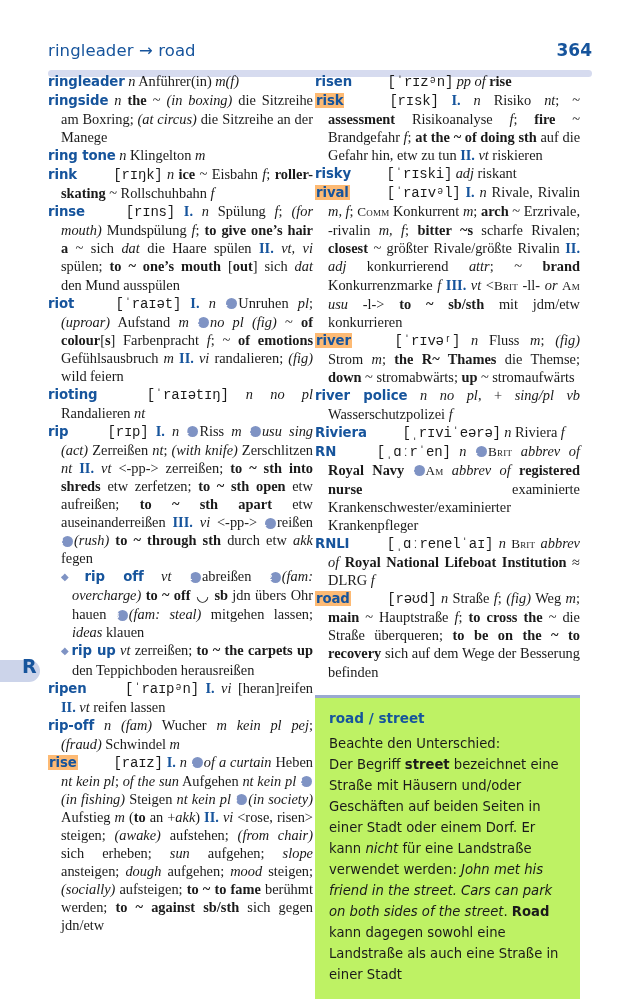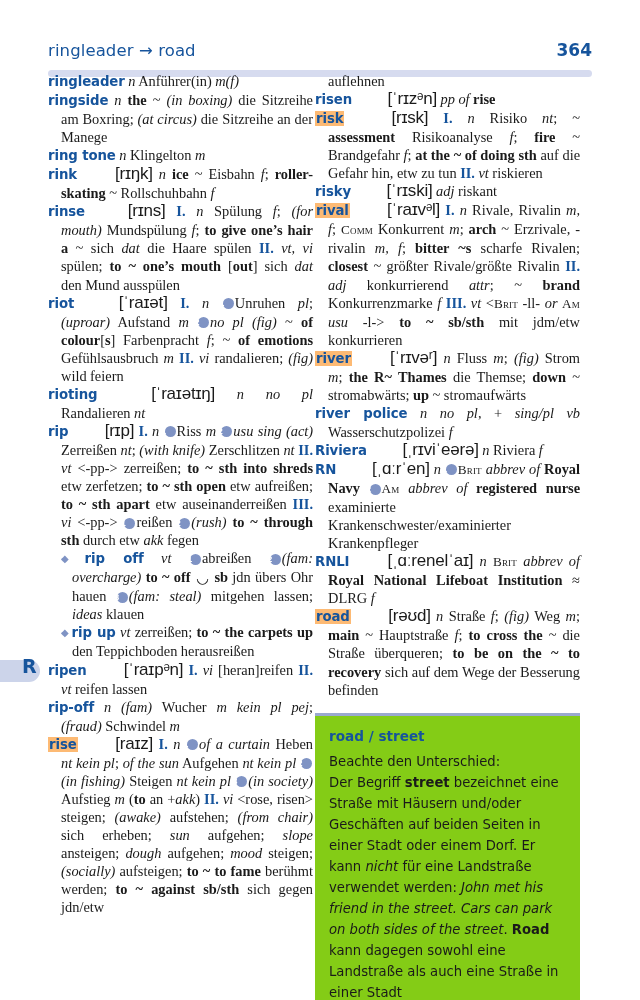--- a/index.html
+++ b/index.html
@@ -114,22 +114,22 @@
     font-weight: 700;
     font-size: 13.3px;
     color: #16549c;
     letter-spacing: -.1px;
   }
   .hw.hl {
     background: #fdba74;
     padding: 0 1px;
   }
   .ipa {
-    font-family: Liberation Sans, sans-serif;
-    font-size: 17px;
+    font-family: Liberation Mono, monospace;
+    font-size: 14px;
     color: #1a1a1a;
     letter-spacing: -.2px;
     padding-left: 32px;
   }
   .rn {            
     color: #16549c;
     font-weight: 700;
     font-style: normal;
   }
   .it { font-style: italic; }
@@ -213,32 +213,31 @@
         <div class="entry"><span class="hw">rioting</span> <span class="ipa">[ˈraɪətɪŋ]</span> <span class="it">n no pl</span> Randalieren <span class="it">nt</span></div>
         <div class="entry"><span class="hw">rip</span> <span class="ipa">[rɪp]</span> <span class="rn">I.</span> <span class="it">n</span> <span class="num">1</span>Riss <span class="it">m</span> <span class="num">2</span><span class="it">usu sing (act)</span> Zerreißen <span class="it">nt</span>; <span class="it">(with knife)</span> Zerschlitzen <span class="it">nt</span> <span class="rn">II.</span> <span class="it">vt</span> &lt;-pp-&gt; zerreißen; <span class="bd">to ~ sth into shreds</span> etw zerfetzen; <span class="bd">to ~ sth open</span> etw aufreißen; <span class="bd">to ~ sth apart</span> etw auseinanderreißen <span class="rn">III.</span> <span class="it">vi</span> &lt;-pp-&gt; <span class="num">1</span>reißen <span class="num">2</span><span class="it">(rush)</span> <span class="bd">to ~ through sth</span> durch etw <span class="it">akk</span> fegen</div>
         <div class="entry sub"><span class="bullet">◆</span><span class="hw">rip off</span> <span class="it">vt</span> <span class="num">1</span>abreißen <span class="num">2</span><span class="it">(fam: overcharge)</span> <span class="bd">to ~ off</span> <span class="swap">◡</span> <span class="bd">sb</span> jdn übers Ohr hauen <span class="num">3</span><span class="it">(fam: steal)</span> mitgehen lassen; <span class="it">ideas</span> klauen</div>
         <div class="entry sub"><span class="bullet">◆</span><span class="hw">rip up</span> <span class="it">vt</span> zerreißen; <span class="bd">to ~ the carpets up</span> den Teppichboden herausreißen</div>
         <div class="entry"><span class="hw">ripen</span> <span class="ipa">[ˈraɪpᵊn]</span> <span class="rn">I.</span> <span class="it">vi</span> [heran]reifen <span class="rn">II.</span> <span class="it">vt</span> reifen lassen</div>
         <div class="entry"><span class="hw">rip-off</span> <span class="it">n (fam)</span> Wucher <span class="it">m kein pl pej</span>; <span class="it">(fraud)</span> Schwindel <span class="it">m</span></div>
         <div class="entry"><span class="hw hl">rise</span> <span class="ipa">[raɪz]</span> <span class="rn">I.</span> <span class="it">n</span> <span class="num">1</span><span class="it">of a curtain</span> Heben <span class="it">nt kein pl</span>; <span class="it">of the sun</span> Aufgehen <span class="it">nt kein pl</span> <span class="num">2</span><span class="it">(in fishing)</span> Steigen <span class="it">nt kein pl</span> <span class="num">3</span><span class="it">(in society)</span> Aufstieg <span class="it">m</span> (<span class="bd">to</span> an +<span class="it">akk</span>) <span class="rn">II.</span> <span class="it">vi</span> &lt;rose, risen&gt; steigen; <span class="it">(awake)</span> aufstehen; <span class="it">(from chair)</span> sich erheben; <span class="it">sun</span> aufgehen; <span class="it">slope</span> ansteigen; <span class="it">dough</span> aufgehen; <span class="it">mood</span> steigen; <span class="it">(socially)</span> aufsteigen; <span class="bd">to ~ to fame</span> berühmt werden; <span class="bd">to ~ against sb/sth</span> sich gegen jdn/etw</div>
       </div>
     <div class="col col-right" id="right-col">
       <div id="right-entries">
-          <div class="entry cont">auflehnen</div>
           <div class="entry"><span class="hw">risen</span> <span class="ipa">[ˈrɪzᵊn]</span> <span class="it">pp of</span> <span class="bd">rise</span></div>
           <div class="entry"><span class="hw hl">risk</span> <span class="ipa">[rɪsk]</span> <span class="rn">I.</span> <span class="it">n</span> Risiko <span class="it">nt</span>; ~ <span class="bd">assessment</span> Risikoanalyse <span class="it">f</span>; <span class="bd">fire</span> ~ Brandgefahr <span class="it">f</span>; <span class="bd">at the ~ of doing sth</span> auf die Gefahr hin, etw zu tun <span class="rn">II.</span> <span class="it">vt</span> riskieren</div>
           <div class="entry"><span class="hw">risky</span> <span class="ipa">[ˈrɪski]</span> <span class="it">adj</span> riskant</div>
           <div class="entry"><span class="hw hl">rival</span> <span class="ipa">[ˈraɪvᵊl]</span> <span class="rn">I.</span> <span class="it">n</span> Rivale, Rivalin <span class="it">m, f</span>; <span class="sc">Comm</span> Konkurrent <span class="it">m</span>; <span class="bd">arch</span> ~ Erzrivale, -rivalin <span class="it">m, f</span>; <span class="bd">bitter ~s</span> scharfe Rivalen; <span class="bd">closest</span> ~ größter Rivale/größte Rivalin <span class="rn">II.</span> <span class="it">adj</span> konkurrierend <span class="it">attr</span>; ~ <span class="bd">brand</span> Konkurrenzmarke <span class="it">f</span> <span class="rn">III.</span> <span class="it">vt</span> &lt;<span class="sc">Brit</span> -ll- <span class="it">or</span> <span class="sc">Am</span> <span class="it">usu</span> -l-&gt; <span class="bd">to ~ sb/sth</span> mit jdm/etw konkurrieren</div>
           <div class="entry"><span class="hw hl">river</span> <span class="ipa">[ˈrɪvəʳ]</span> <span class="it">n</span> Fluss <span class="it">m</span>; <span class="it">(fig)</span> Strom <span class="it">m</span>; <span class="bd">the R~ Thames</span> die Themse; <span class="bd">down</span> ~ stromabwärts; <span class="bd">up</span> ~ stromaufwärts</div>
           <div class="entry"><span class="hw">river police</span> <span class="it">n no pl</span>, + <span class="it">sing/pl vb</span> Wasserschutzpolizei <span class="it">f</span></div>
           <div class="entry"><span class="hw">Riviera</span> <span class="ipa">[ˌrɪviˈeərə]</span> <span class="it">n</span> Riviera <span class="it">f</span></div>
           <div class="entry"><span class="hw">RN</span> <span class="ipa">[ˌɑːrˈen]</span> <span class="it">n</span> <span class="num">1</span><span class="sc">Brit</span> <span class="it">abbrev of</span> <span class="bd">Royal Navy</span> <span class="num">2</span><span class="sc">Am</span> <span class="it">abbrev of</span> <span class="bd">registered nurse</span> examinierte Krankenschwester/examinierter Krankenpfleger</div>
           <div class="entry"><span class="hw">RNLI</span> <span class="ipa">[ˌɑːrenelˈaɪ]</span> <span class="it">n</span> <span class="sc">Brit</span> <span class="it">abbrev of</span> <span class="bd">Royal National Lifeboat Institution</span> ≈ DLRG <span class="it">f</span></div>
           <div class="entry"><span class="hw hl">road</span> <span class="ipa">[rəʊd]</span> <span class="it">n</span> Straße <span class="it">f</span>; <span class="it">(fig)</span> Weg <span class="it">m</span>; <span class="bd">main</span> ~ Hauptstraße <span class="it">f</span>; <span class="bd">to cross the</span> ~ die Straße überqueren; <span class="bd">to be on the ~ to recovery</span> sich auf dem Wege der Besserung befinden</div>
         </div>
-      <div class="notebox" style="background: #84cc16; border-top-color: rgb(154, 169, 207);">
+      <div class="notebox" style="background: #bef264; border-top-color: rgb(154, 169, 207);">
         <div class="notebox-title" style="color: rgb(22, 84, 156);">road / street</div>
         <div class="notebox-body" id="note-body">Beachte den Unterschied:<br>Der Begriff <span class="bd">street</span> bezeichnet eine Straße mit Häusern und/oder Geschäften auf beiden Seiten in einer Stadt oder einem Dorf. Er kann <span class="it">nicht</span> für eine Landstraße verwendet werden: <span class="it">John met his friend in the street. Cars can park on both sides of the street</span>. <span class="bd">Road</span> kann dagegen sowohl eine Landstraße als auch eine Straße in einer Stadt</div>
       </div>
     </div>
   </div>
 
 </div>
 
 </body></html>

